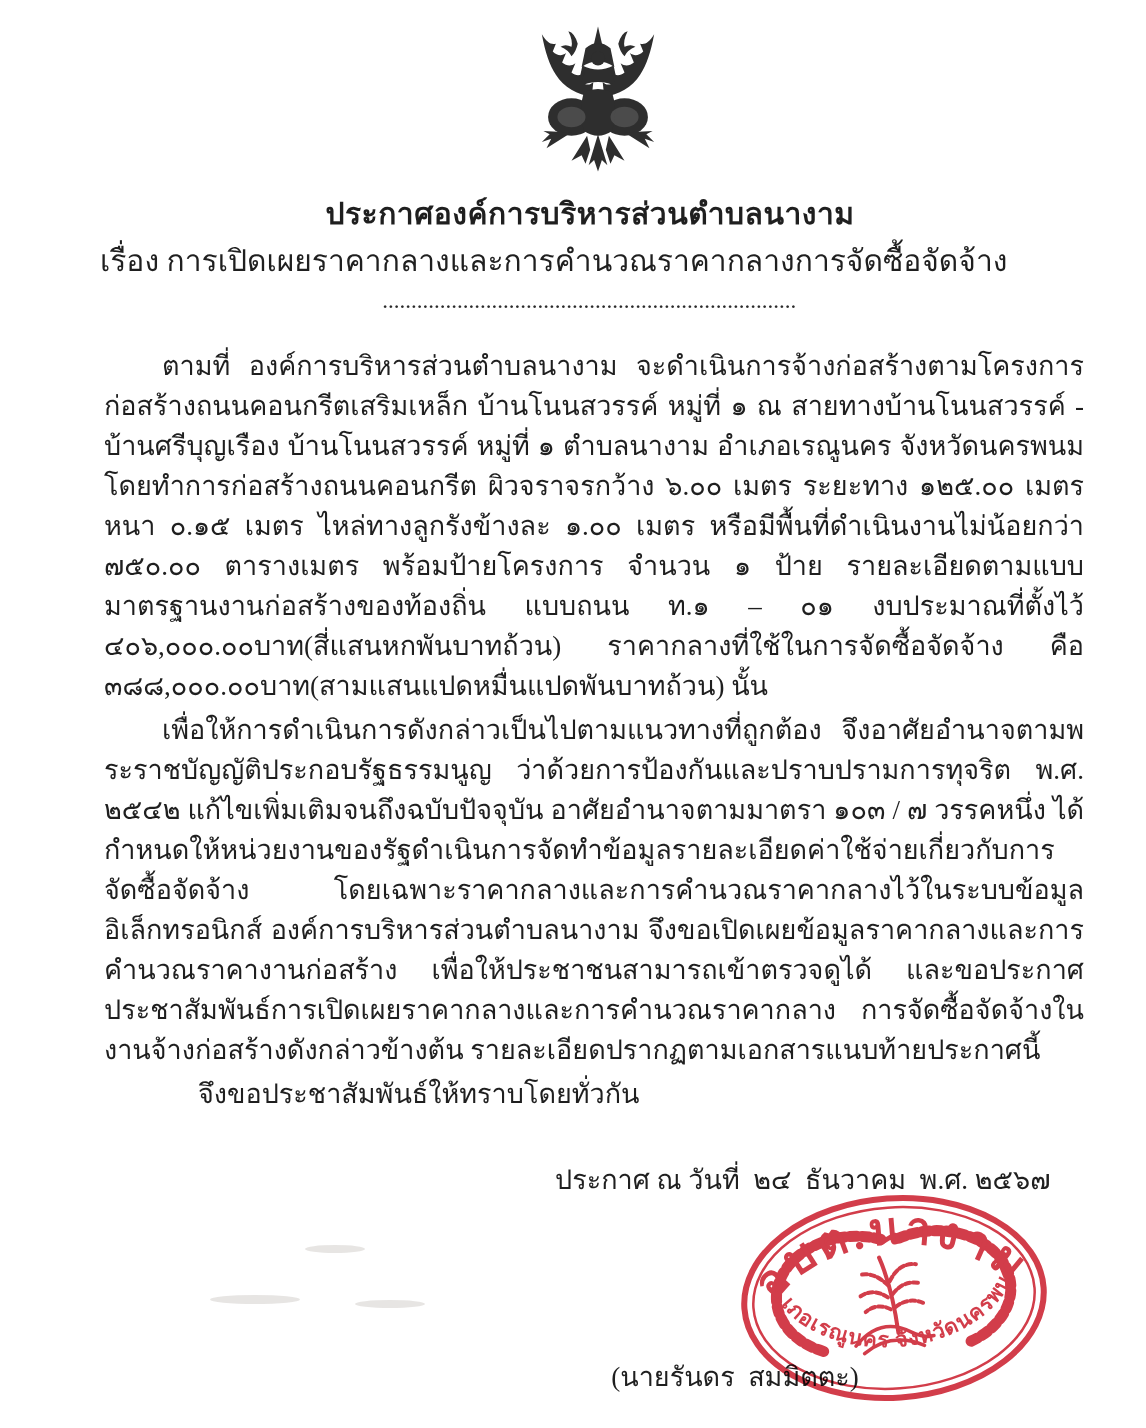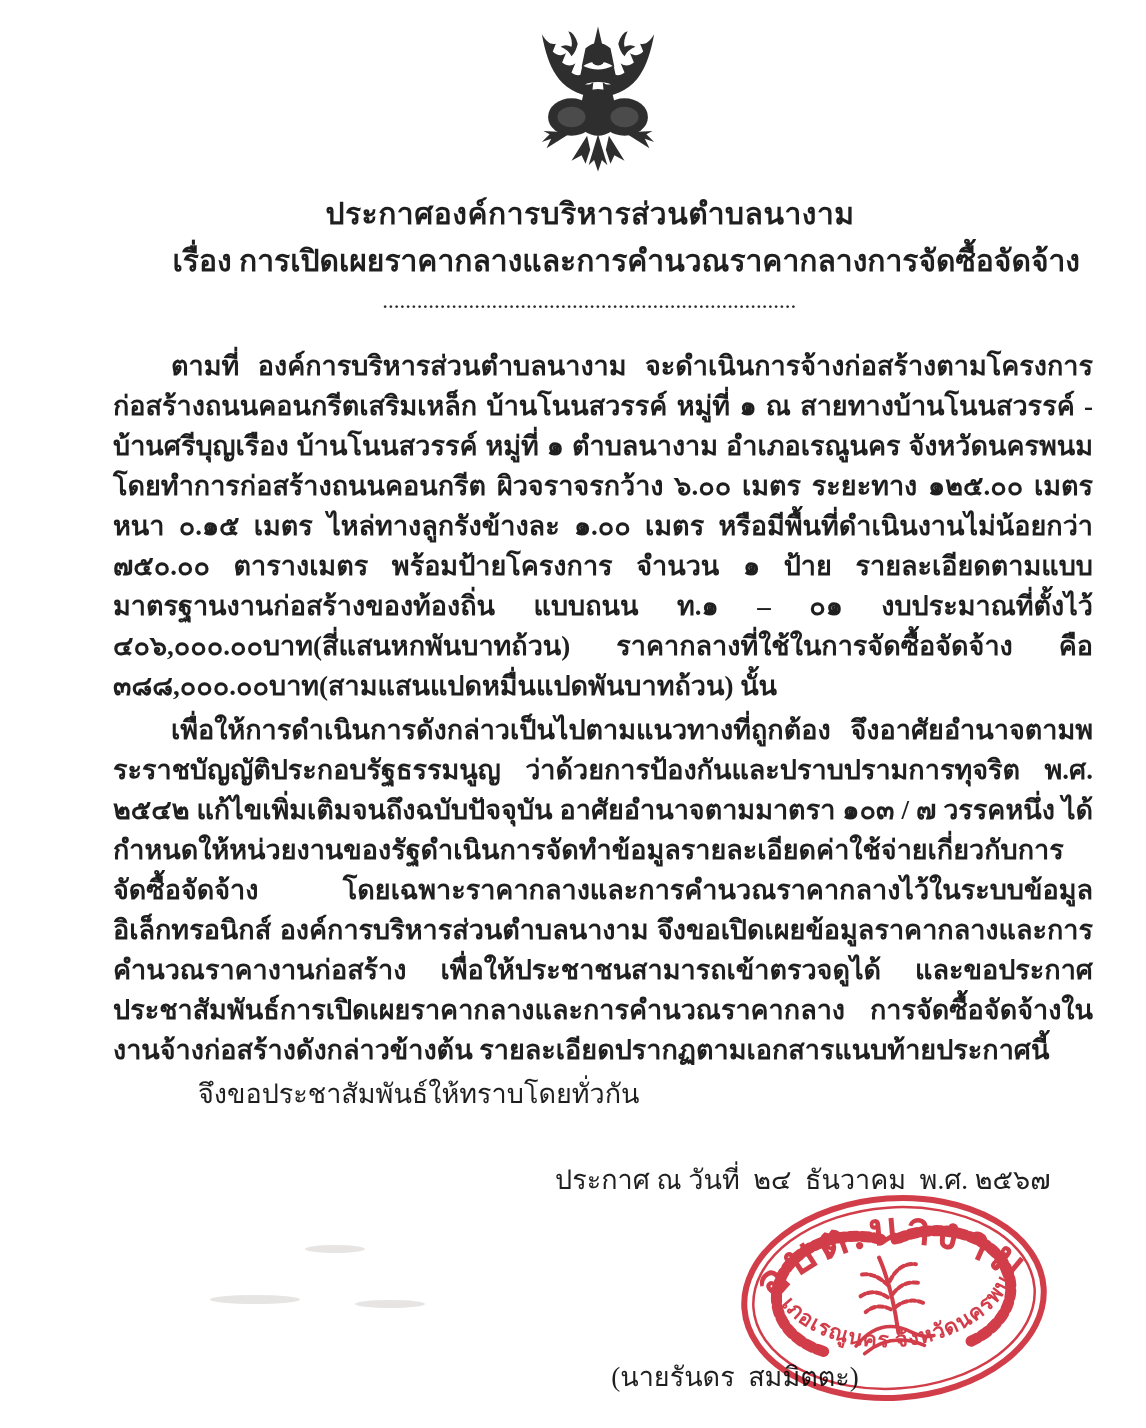--- a/index.html
+++ b/index.html
@@ -13,30 +13,30 @@
     overflow:hidden;
   }
   .content{position:absolute;left:100px;top:0;width:980px;height:100%;}
   .garuda{position:absolute;left:420px;top:16px;width:156px;height:170px;}
   .title{
     position:absolute;top:190px;left:0;width:980px;
     text-align:center;font-size:30px;font-weight:bold;letter-spacing:.5px;
   }
   .subject{
     position:absolute;top:237px;left:0;width:980px;
-    text-align:right;font-size:30px;font-weight:bold;
+    text-align:left;font-size:30px;font-weight:normal;
   }
   .dots{
     position:absolute;top:293px;left:0;width:980px;
     text-align:center;font-size:17px;letter-spacing:1.5px;font-weight:bold;color:#2a2a2a;
   }
   .para{
-    position:absolute;left:13px;width:980px;margin:0;
+    position:absolute;left:4px;width:980px;margin:0;
     font-size:27px;line-height:40px;
-    text-align:justify;text-indent:58px;font-weight:bold;
+    text-align:justify;text-indent:58px;
   }
   .p1{top:346px;}
   .p2{top:710px;}
   .closing{
     position:absolute;top:1072px;left:16px;width:980px;
     font-size:27px;padding-left:82px;box-sizing:border-box;
   }
   .dateline{
     position:absolute;top:1158px;left:455px;
     font-size:27px;white-space:pre;

